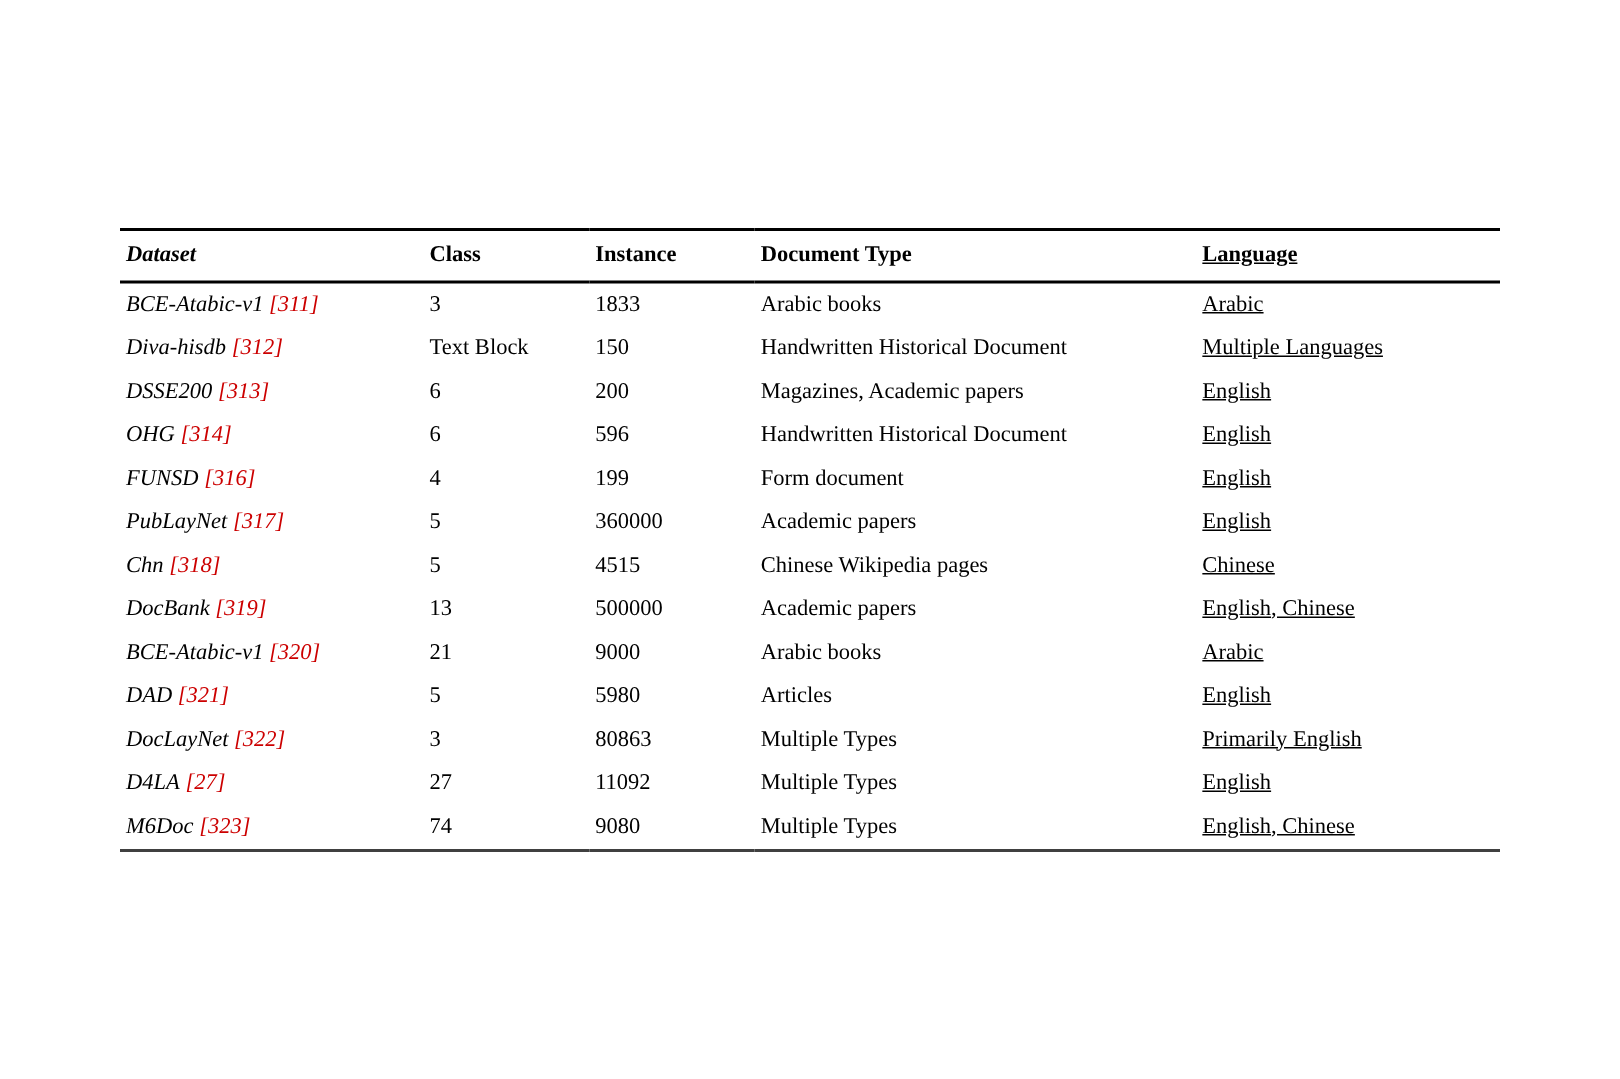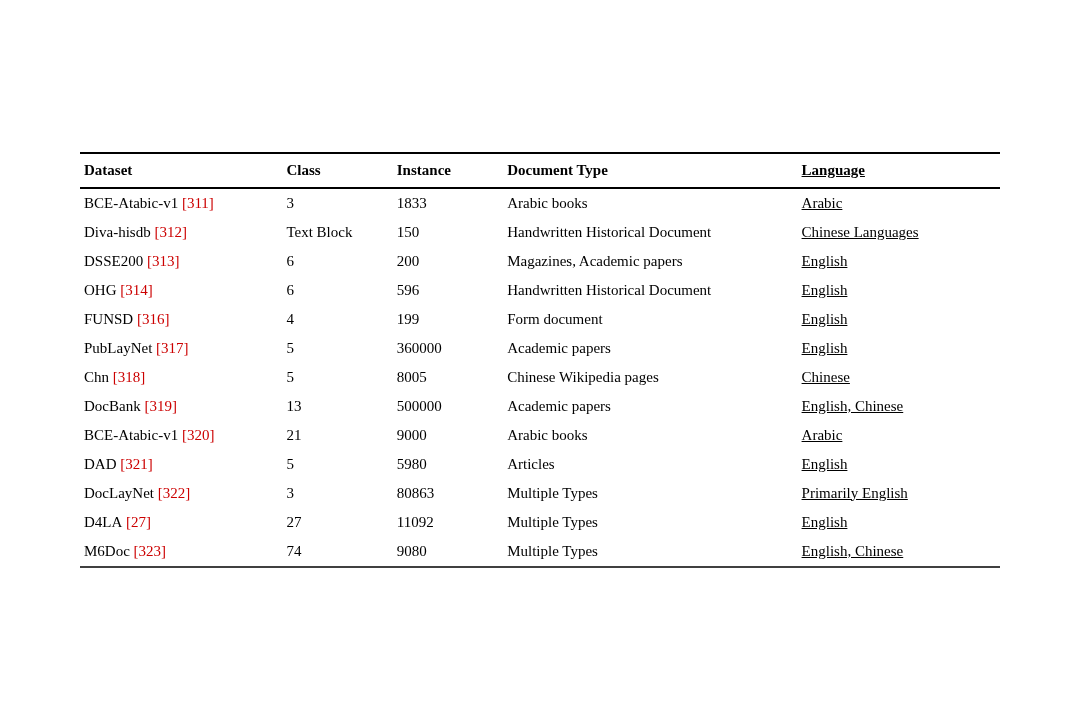--- a/index.html
+++ b/index.html
@@ -55,21 +55,21 @@
     }
 
     td.center, th.center {
       text-align: left;
     }
 
     .ref {
       color: #cc0000;
     }
 
-    .col-dataset { width: 22%; }
+    .col-dataset { width: 22%; font-style: italic; }
     .col-class { width: 12%; }
     .col-instance { width: 12%; }
     .col-doctype { width: 32%; }
     .col-language { width: 22%; text-decoration: underline; }
 
     tbody tr td {
       border-bottom: none;
     }
   </style>
 </head>
@@ -92,21 +92,21 @@
           <td class="col-class center">3</td>
           <td class="col-instance center">1833</td>
           <td class="col-doctype">Arabic books</td>
           <td class="col-language">Arabic</td>
         </tr>
         <tr>
           <td class="col-dataset"><span>Diva-hisdb&nbsp;</span><span class="ref">[312]</span></td>
           <td class="col-class center">Text Block</td>
           <td class="col-instance center">150</td>
           <td class="col-doctype">Handwritten Historical Document</td>
-          <td class="col-language">Chinese Languages</td>
+          <td class="col-language">Multiple Languages</td>
         </tr>
         <tr>
           <td class="col-dataset"><span>DSSE200&nbsp;</span><span class="ref">[313]</span></td>
           <td class="col-class center">6</td>
           <td class="col-instance center">200</td>
           <td class="col-doctype">Magazines, Academic papers</td>
           <td class="col-language">English</td>
         </tr>
         <tr>
           <td class="col-dataset"><span>OHG&nbsp;</span><span class="ref">[314]</span></td>
@@ -125,21 +125,21 @@
         <tr>
           <td class="col-dataset"><span>PubLayNet&nbsp;</span><span class="ref">[317]</span></td>
           <td class="col-class center">5</td>
           <td class="col-instance center">360000</td>
           <td class="col-doctype">Academic papers</td>
           <td class="col-language">English</td>
         </tr>
         <tr>
           <td class="col-dataset"><span>Chn&nbsp;</span><span class="ref">[318]</span></td>
           <td class="col-class center">5</td>
-          <td class="col-instance center">8005</td>
+          <td class="col-instance center">4515</td>
           <td class="col-doctype">Chinese Wikipedia pages</td>
           <td class="col-language">Chinese</td>
         </tr>
         <tr>
           <td class="col-dataset"><span>DocBank&nbsp;</span><span class="ref">[319]</span></td>
           <td class="col-class center">13</td>
           <td class="col-instance center">500000</td>
           <td class="col-doctype">Academic papers</td>
           <td class="col-language">English, Chinese</td>
         </tr>

